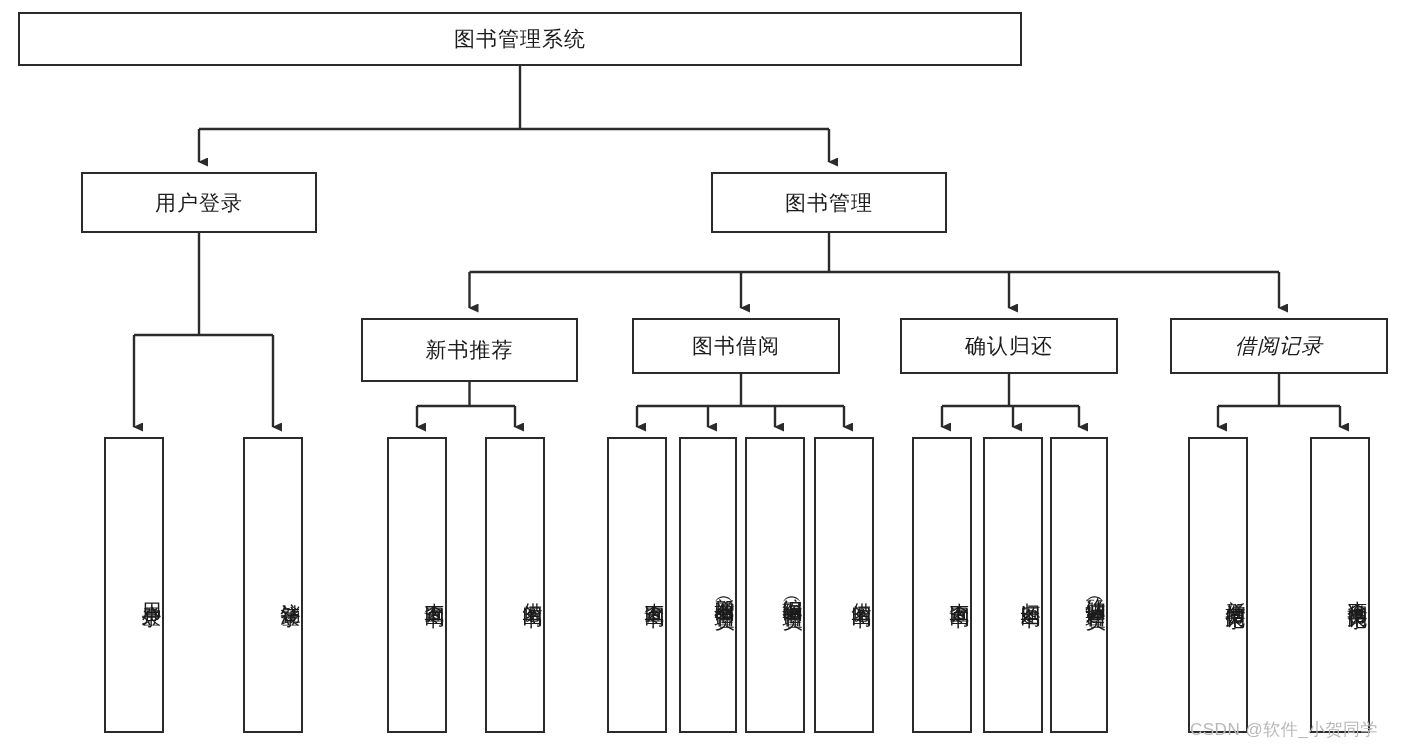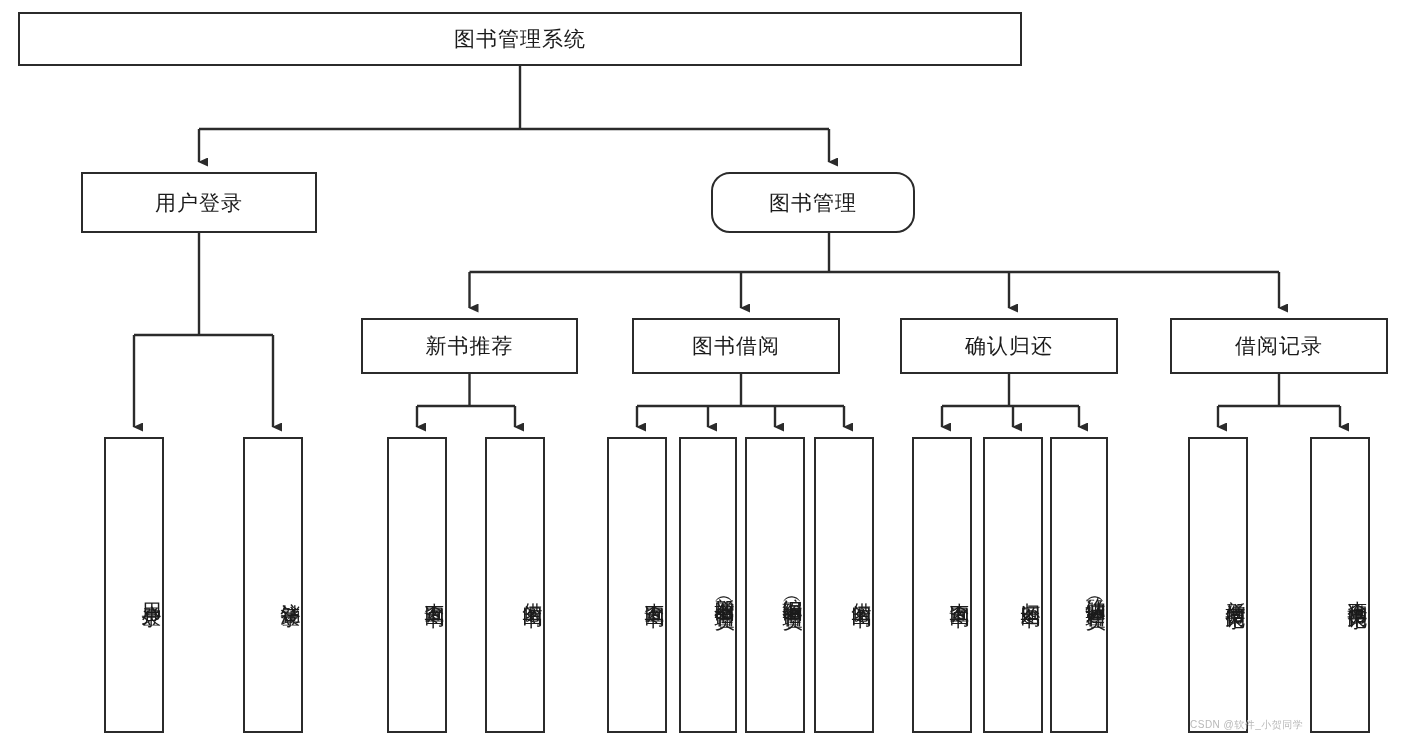--- a/index.html
+++ b/index.html
@@ -50,21 +50,21 @@
   #svg-links {
     position: absolute;
     left: 0;
     top: 0;
     width: 1405px;
     height: 747px;
     pointer-events: none;
   }
   .watermark {
     position: absolute;
-    font-size: 10px;
+    font-size: 17px;
     color: #b8b8b8;
     white-space: nowrap;
     letter-spacing: 0.5px;
   }
 </style>
 </head>
 <body>
 
 <div id="canvas">
 
@@ -111,33 +111,33 @@
       </g>
   </svg>
 
   <div id="nodes-layer">
       <div class="node horiz" style="left: 18px; top: 12px; width: 1004px; height: 54px;">
         <span>图书管理系统</span>
       </div>
       <div class="node horiz" style="left: 81px; top: 172px; width: 236px; height: 61px;">
         <span>用户登录</span>
       </div>
-      <div class="node horiz" style="left: 711px; top: 172px; width: 204px; height: 61px; border-radius: 19px;">
+      <div class="node horiz" style="left: 711px; top: 172px; width: 236px; height: 61px;">
         <span>图书管理</span>
       </div>
-      <div class="node horiz" style="left: 361px; top: 318px; width: 217px; height: 56px;">
+      <div class="node horiz" style="left: 361px; top: 318px; width: 217px; height: 64px;">
         <span>新书推荐</span>
       </div>
       <div class="node horiz" style="left: 632px; top: 318px; width: 208px; height: 56px;">
         <span>图书借阅</span>
       </div>
       <div class="node horiz" style="left: 900px; top: 318px; width: 218px; height: 56px;">
         <span>确认归还</span>
       </div>
-      <div class="node horiz" style="left: 1170px; top: 318px; width: 218px; height: 56px;">
+      <div class="node horiz" style="left: 1170px; top: 318px; width: 218px; height: 56px; font-style: italic;">
         <span>借阅记录</span>
       </div>
       <div class="node vert" style="left: 104px; top: 437px; width: 60px; height: 296px;">
         <span class="vtext">用户登录</span>
       </div>
       <div class="node vert" style="left: 243px; top: 437px; width: 60px; height: 296px;">
         <span class="vtext">注销登录</span>
       </div>
       <div class="node vert" style="left: 387px; top: 437px; width: 60px; height: 296px;">
         <span class="vtext">查询图书</span>

